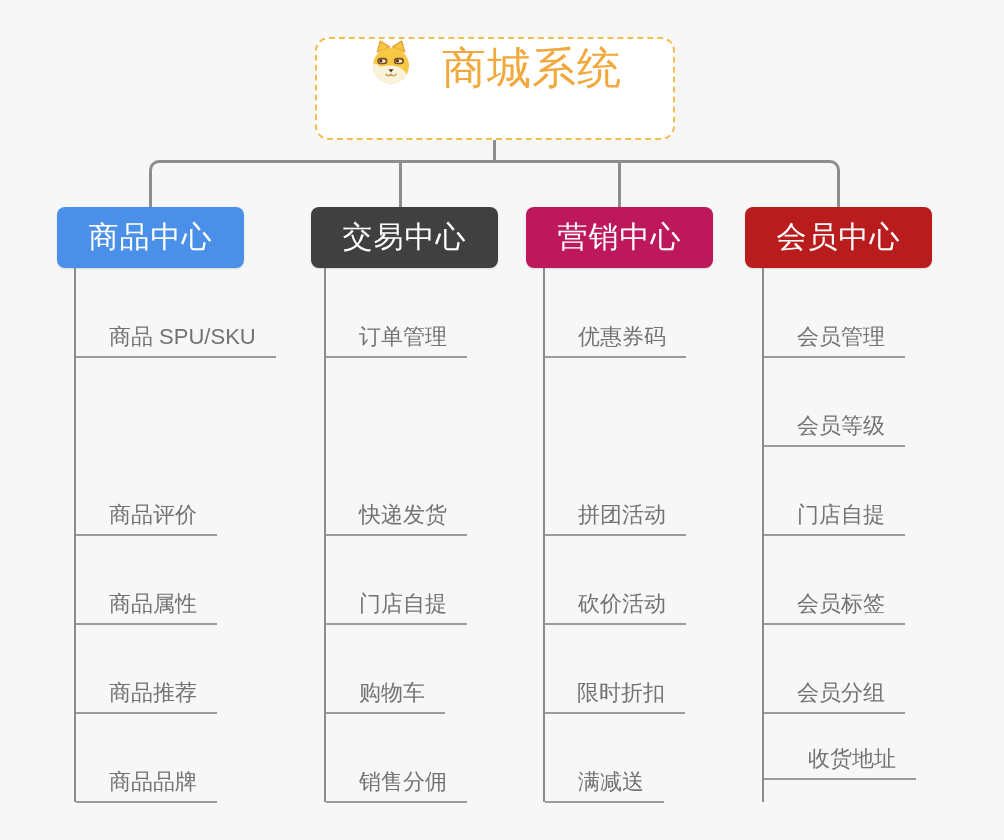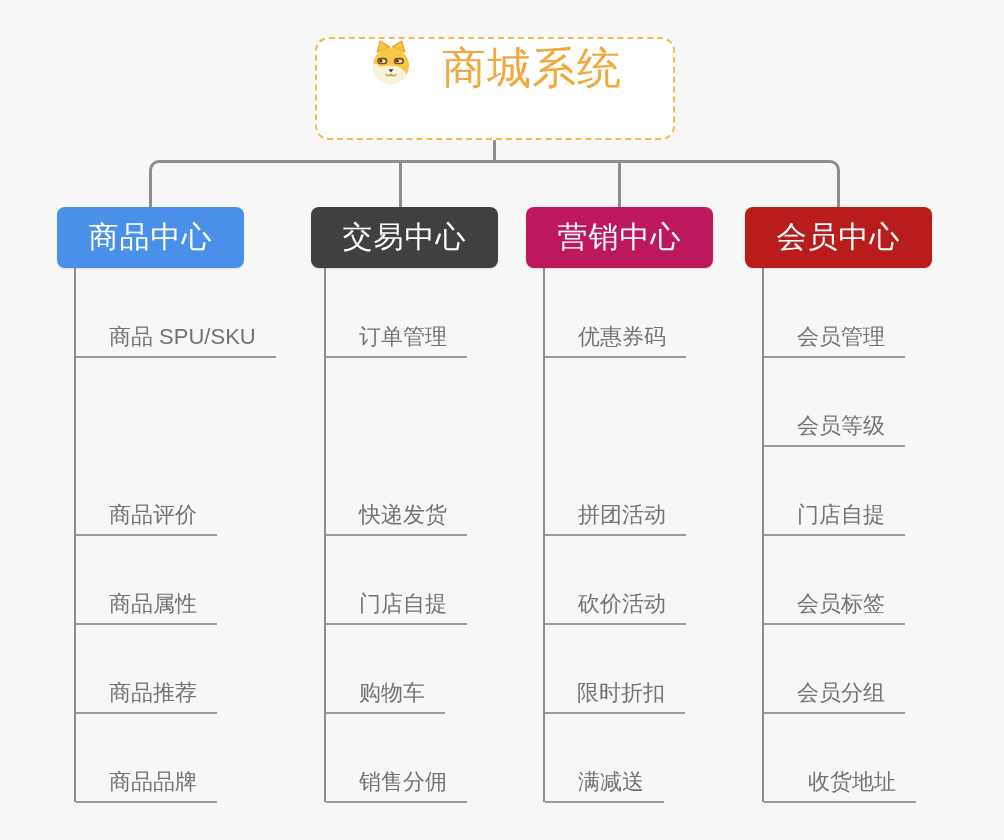--- a/index.html
+++ b/index.html
@@ -117,15 +117,15 @@
     </div>
     <div class="branch-node" style="left: 745px; background: #b91c1c;">
       <span>会员中心</span>
     </div>
     <div class="branch-column" style="left: 762px;">
       <div class="leaf-item" style="top: 54px;">会员管理</div>
       <div class="leaf-item" style="top: 143px;">会员等级</div>
       <div class="leaf-item" style="top: 232px;">门店自提</div>
       <div class="leaf-item" style="top: 321px;">会员标签</div>
       <div class="leaf-item" style="top: 410px;">会员分组</div>
-      <div class="leaf-item" style="top: 499px; padding-left: 44px;">收货地址</div>
+      <div class="leaf-item" style="top: 476px; padding-left: 44px;">收货地址</div>
     </div>
   </div>
 
 </body></html>

